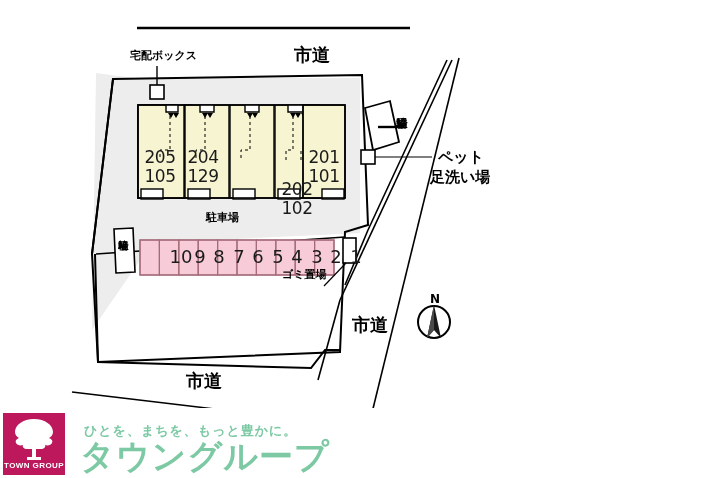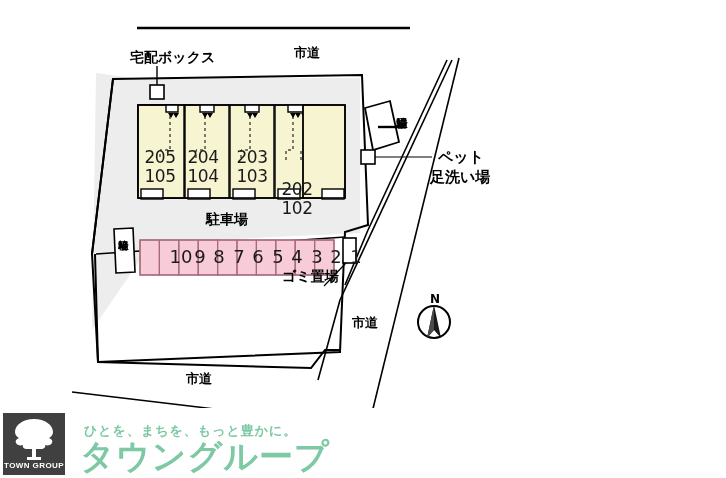--- a/index.html
+++ b/index.html
@@ -13,22 +13,22 @@
   #stage{position:absolute;left:0;top:0;width:726px;height:478px;}
   svg.layer{position:absolute;left:0;top:0;width:726px;height:478px;}
   .lbl{
     position:absolute;
     font-family:"DejaVu Sans","Liberation Sans",sans-serif;
     color:#000;
     white-space:nowrap;
     line-height:1;
     letter-spacing:0px;
   }
-  .lbl-road{font-size:13px;font-weight:700;}
-  .lbl-anno{font-size:14px;font-weight:700;}
+  .lbl-road{font-size:18px;font-weight:700;}
+  .lbl-anno{font-size:11px;font-weight:700;}
   .lbl-anno2{font-size:15px;font-weight:700;}
   .unit-num{
     position:absolute;
     font-size:17px;
     font-weight:500;
     color:#1a1a1a;
     text-align:center;
     line-height:19px;
     letter-spacing:-0.5px;
   }
@@ -60,21 +60,21 @@
   
   #logo-bar{
     position:absolute;
     left:0;top:408px;
     width:726px;height:70px;
     background:#ffffff;
   }
   #logo-mark{
     position:absolute;left:3px;top:5px;
     width:62px;height:62px;
-    background:#404040;
+    background:#be185d;
   }
   #logo-mark .tg-text{
     position:absolute;left:0;bottom:5px;width:62px;
     text-align:center;color:#fff;
     font-size:8px;font-weight:700;letter-spacing:0.4px;
     font-family:"Liberation Sans",sans-serif;
   }
   #logo-tagline{
     position:absolute;left:84px;top:14px;
     font-size:13px;font-weight:700;color:#7cc9a4;
@@ -217,29 +217,29 @@
   <div class="lbl lbl-anno" style="left:282px;top:269px;">ゴミ置場</div>
 
   <div class="compass-n" style="left:430px;top:292px;">N</div>
 
   <div class="unit-num" style="left:136px;top:148px;width:48px;">
     <div>205</div>
     <div>105</div>
   </div>
   <div class="unit-num" style="left:183px;top:148px;width:40px;">
     <div>204</div>
-    <div>104</div>
-  </div>
-  <div class="unit-num" style="left:228px;top:148px;width:48px;">
-    <div>203</div>
-    <div>103</div>
+    <div>129</div>
   </div>
   <div class="unit-num" style="left:273px;top:148px;width:48px;margin-top:32px;">
     <div>202</div>
     <div>102</div>
+  </div>
+  <div class="unit-num" style="left:300px;top:148px;width:48px;">
+    <div>201</div>
+    <div>101</div>
   </div>
 
   <div class="stall-num" style="left:138px;top:247px;width:24px;">10</div>
   <div class="stall-num" style="left:159px;top:247px;width:20px;">9</div>
   <div class="stall-num" style="left:178px;top:247px;width:20px;">8</div>
   <div class="stall-num" style="left:198px;top:247px;width:20px;">7</div>
   <div class="stall-num" style="left:217px;top:247px;width:20px;">6</div>
   <div class="stall-num" style="left:237px;top:247px;width:20px;">5</div>
   <div class="stall-num" style="left:256px;top:247px;width:20px;">4</div>
   <div class="stall-num" style="left:276px;top:247px;width:20px;">3</div>

